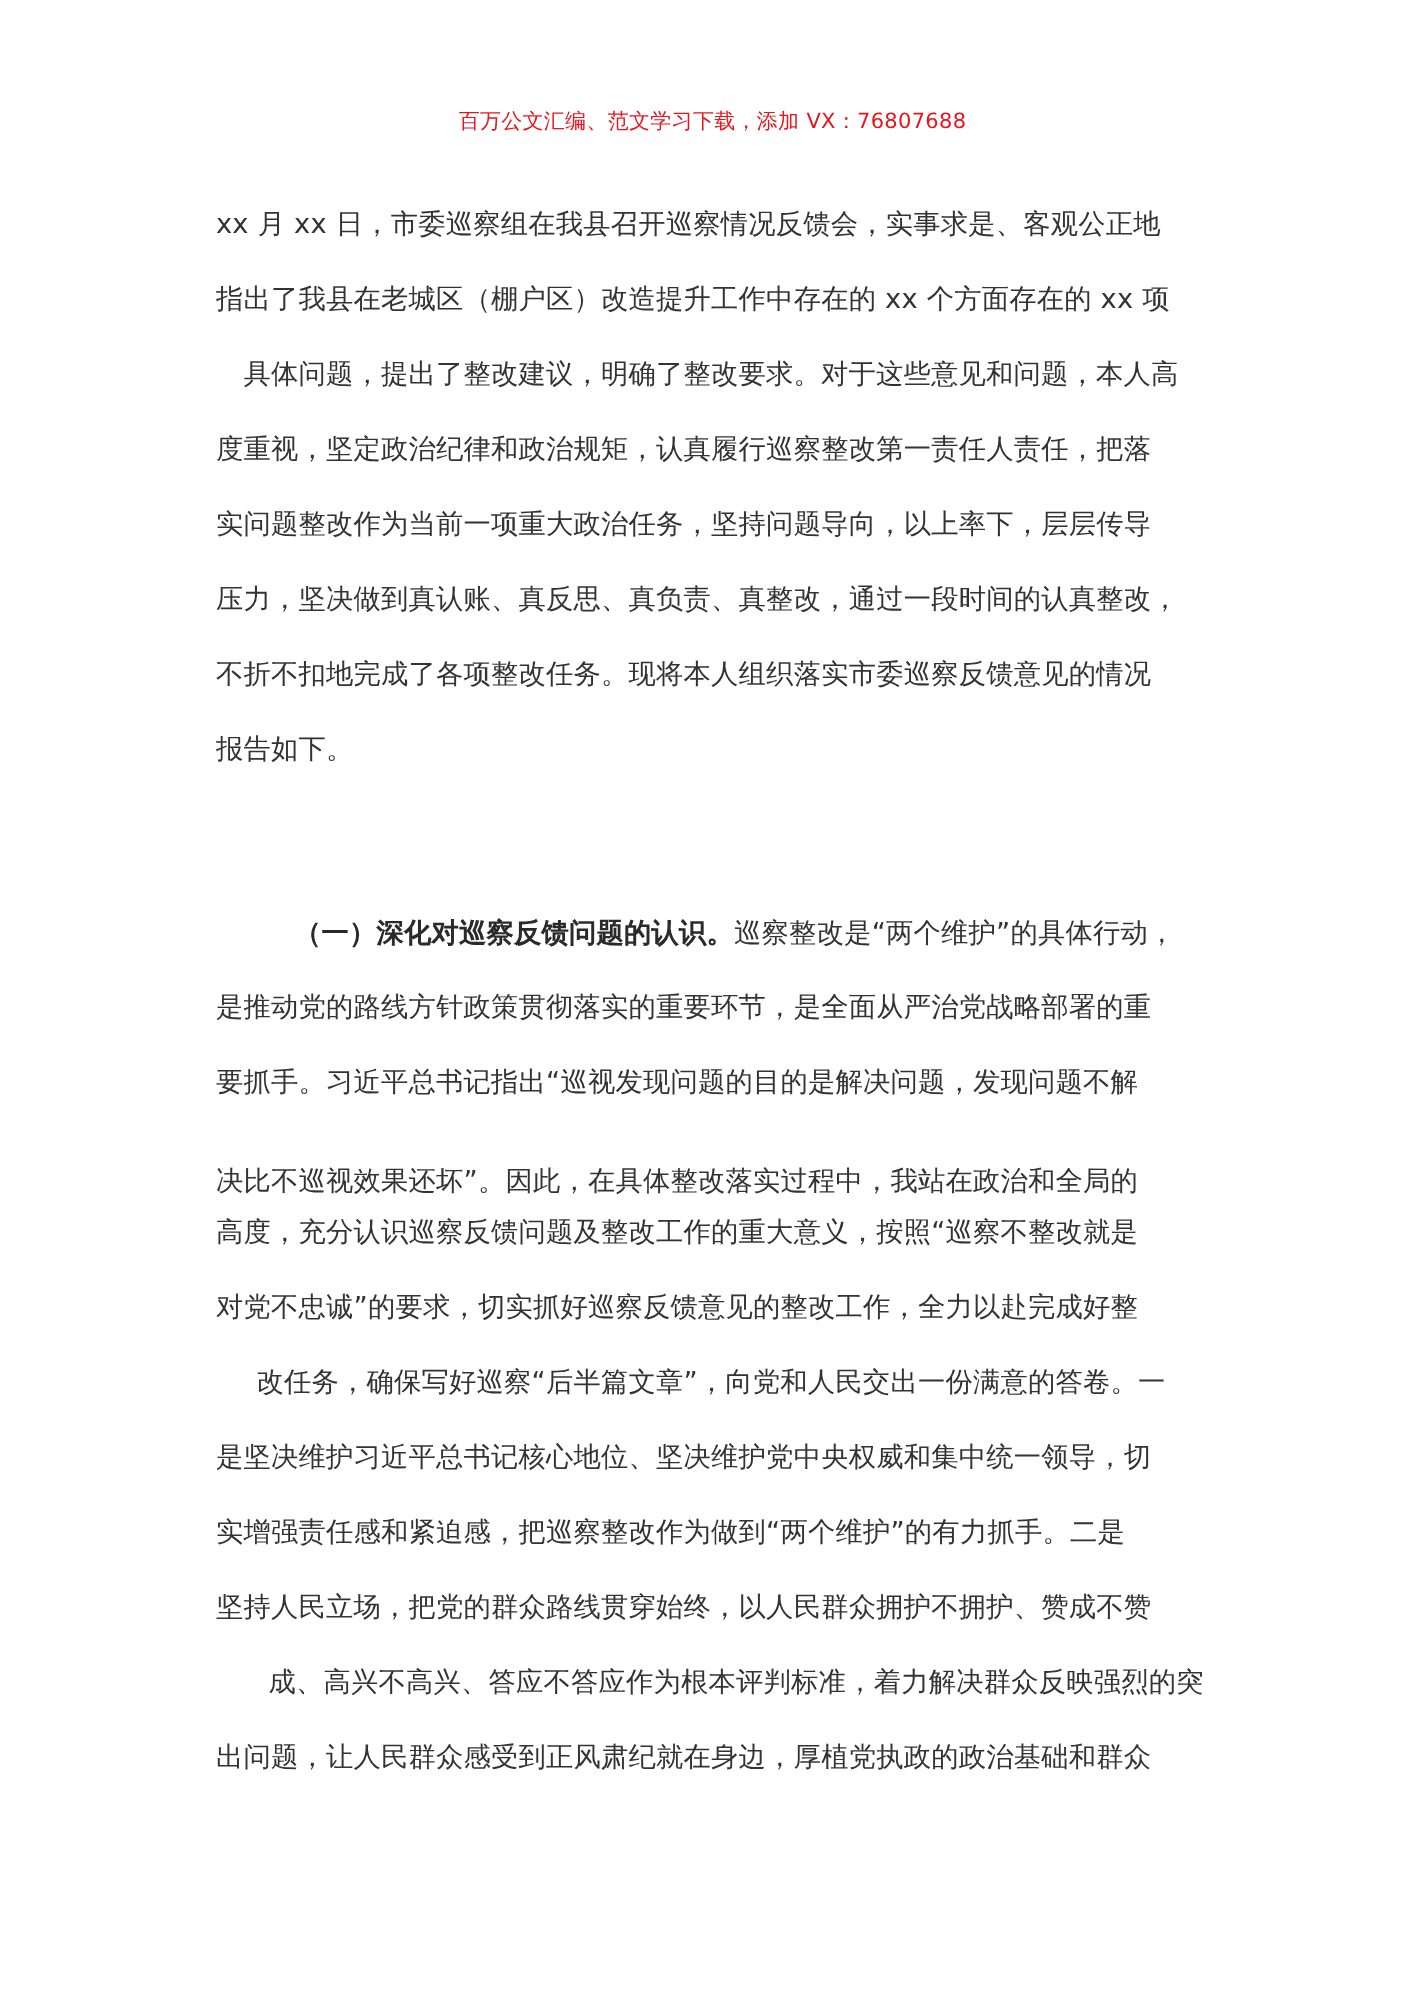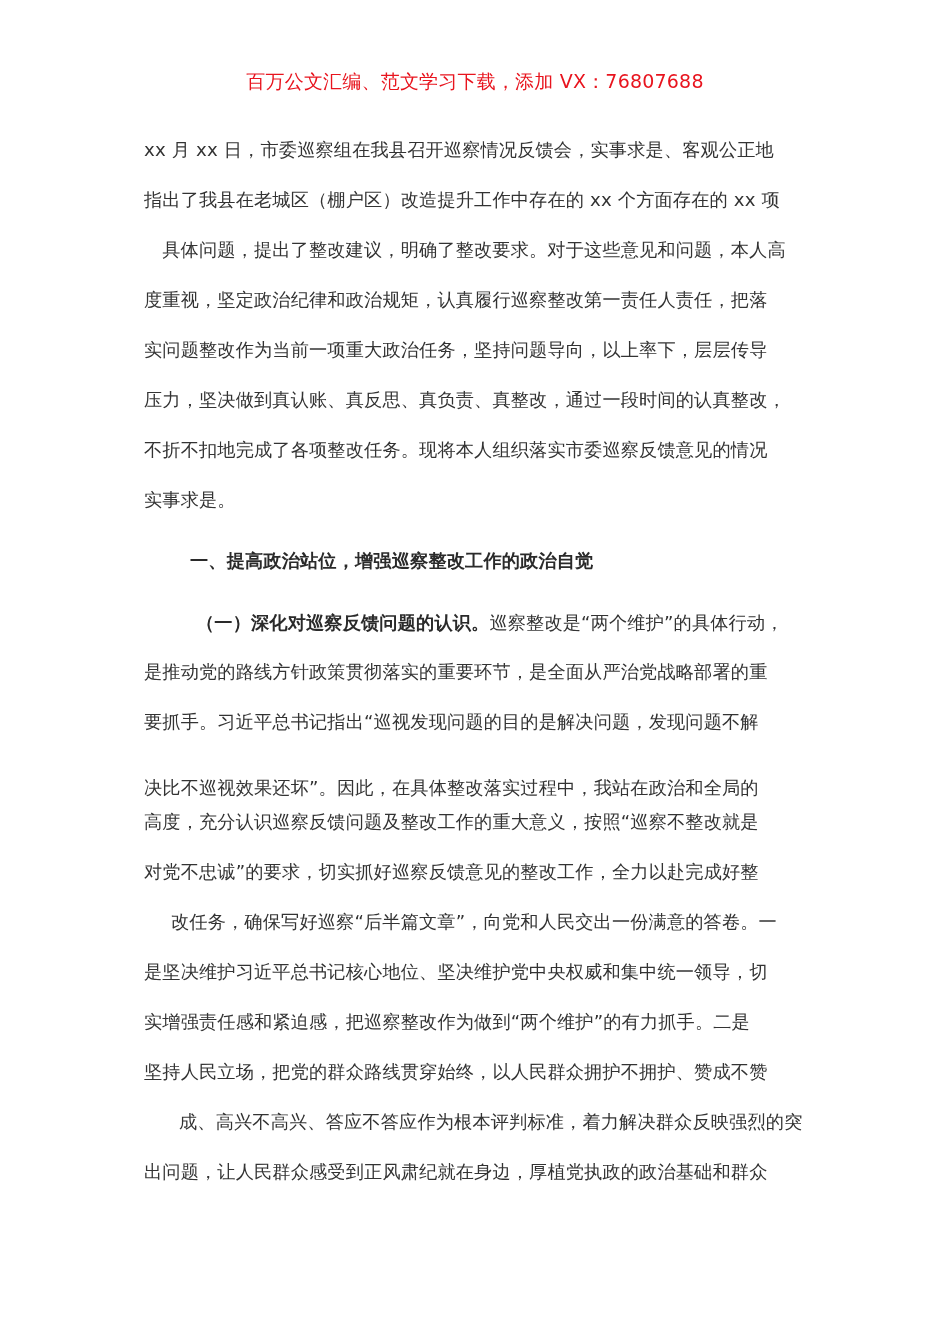--- a/index.html
+++ b/index.html
@@ -21,21 +21,21 @@
       height: 1344px;
       background: #ffffff;
     }
     .banner {
       position: absolute;
       top: 68px;
       left: 0;
       width: 950px;
       text-align: center;
       color: #e8141e;
-      font-size: 19px;
+      font-size: 14px;
       line-height: 26px;
       letter-spacing: 0.2px;
     }
     .line {
       position: absolute;
       left: 144px;
       width: 660px;
       font-size: 18.2px;
       line-height: 26px;
       color: #333333;
@@ -59,24 +59,23 @@
   <div class="banner">百万公文汇编、范文学习下载，添加 VX：76807688</div>
 
   <div>
     <div class="line" style="top:137px;"> xx 月 xx 日，市委巡察组在我县召开巡察情况反馈会，实事求是、客观公正地</div>
     <div class="line" style="top:187px;">指出了我县在老城区（棚户区）改造提升工作中存在的 xx 个方面存在的 xx 项</div>
     <div class="line" style="top:237px;text-align:center;">具体问题，提出了整改建议，明确了整改要求。对于这些意见和问题，本人高</div>
     <div class="line" style="top:287px;">度重视，坚定政治纪律和政治规矩，认真履行巡察整改第一责任人责任，把落</div>
     <div class="line" style="top:337px;">实问题整改作为当前一项重大政治任务，坚持问题导向，以上率下，层层传导</div>
     <div class="line" style="top:387px;">压力，坚决做到真认账、真反思、真负责、真整改，通过一段时间的认真整改，</div>
     <div class="line" style="top:437px;">不折不扣地完成了各项整改任务。现将本人组织落实市委巡察反馈意见的情况</div>
-    <div class="line" style="top:487px;">实事求是。</div>
+    <div class="line" style="top:487px;">报告如下。</div>
   </div>
 
-  <div class="line heading" style="top:548px; left:190px;">一、提高政治站位，增强巡察整改工作的政治自觉</div>
 
   <div>
     <div class="line" style="top:610px; left:196px;">
       <span class="bold-run">（一）深化对巡察反馈问题的认识。</span><span>巡察整改是“两个维护”的具体行动，</span>
     </div>
     <div class="line" style="top:659px;">是推动党的路线方针政策贯彻落实的重要环节，是全面从严治党战略部署的重</div>
     <div class="line" style="top:709px;">要抓手。习近平总书记指出“巡视发现问题的目的是解决问题，发现问题不解</div>
     <div class="line" style="top:759px;margin-top:16px;">决比不巡视效果还坏”。因此，在具体整改落实过程中，我站在政治和全局的</div>
     <div class="line" style="top:809px;">高度，充分认识巡察反馈问题及整改工作的重大意义，按照“巡察不整改就是</div>
     <div class="line" style="top:859px;">对党不忠诚”的要求，切实抓好巡察反馈意见的整改工作，全力以赴完成好整</div>

